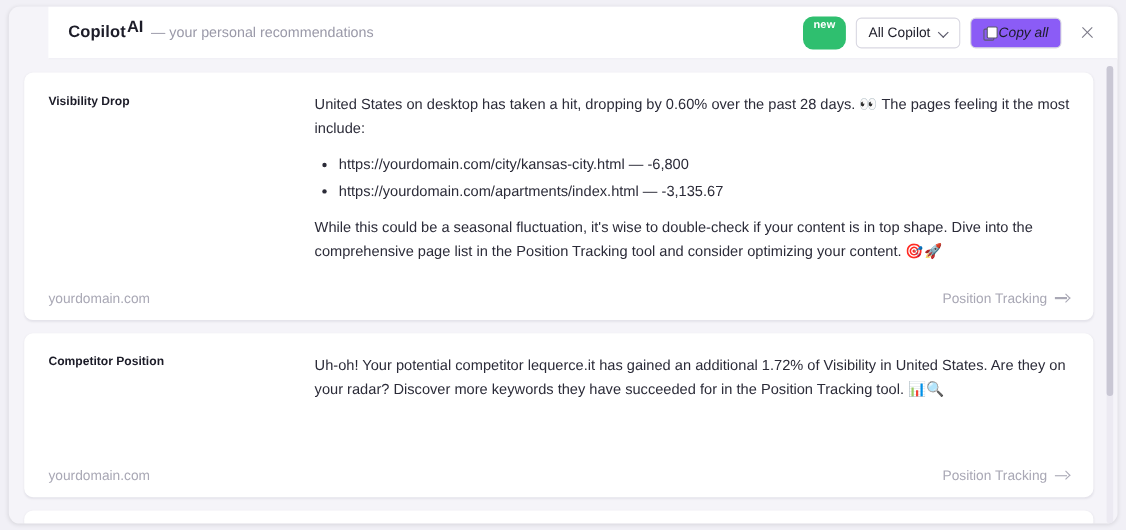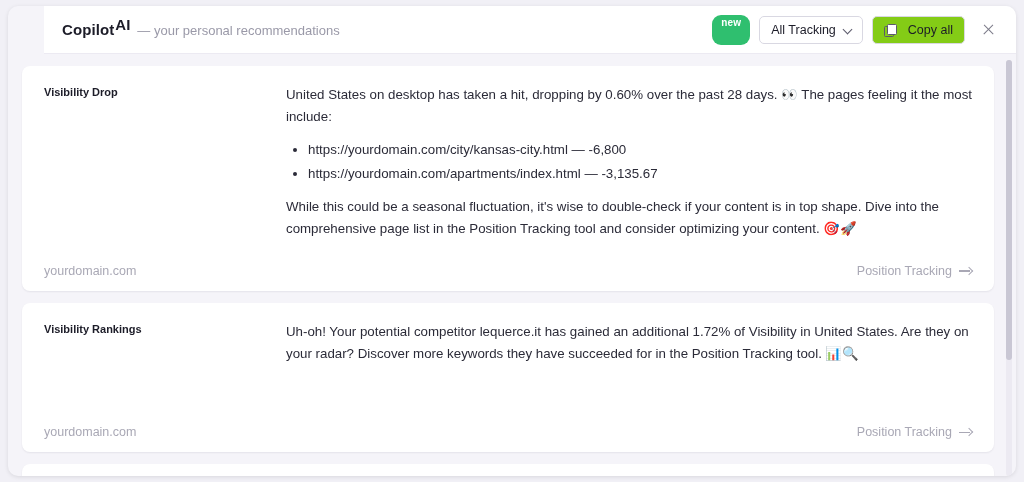--- a/index.html
+++ b/index.html
@@ -112,29 +112,30 @@
     left: 0; top: 1px;
     width: 6px; height: 6px;
     border-right: 1.6px solid #5b5a6b;
     border-bottom: 1.6px solid #5b5a6b;
     transform: rotate(45deg);
   }
 
   .btn {
     display: flex;
     align-items: center;
-    gap: 12px;
+    gap: 2px;
     height: 28px;
     border: 1px solid #d9d8e2;
     border-radius: 5px;
-    background: #84cc16;
+    background: #8b5cf6;
     padding: 0 11px;
     font-size: 12.5px;
     color: #1c1c28;
     cursor: pointer;
+    font-style: italic;
   }
   .icon-copy {
     width: 12px; height: 12px;
     position: relative;
     flex: none;
   }
   .icon-copy::before {
     content: "";
     position: absolute;
     left: 0; top: 2px;
@@ -304,21 +305,21 @@
       <div class="brand">
         <span class="brand-name">Copilot</span>
           <span class="brand-sup">AI</span>
         <span class="brand-sub">— your personal recommendations</span>
       </div>
       <div class="header-spacer"></div>
       <div class="header-right">
         <span class="badge-new">new</span>
 
         <div class="select-projects">
-          <span>All Tracking</span>
+          <span>All Copilot</span>
           <span class="chev"></span>
         </div>
 
         <div class="btn">
           <span class="icon-copy"></span>
           <span>Copy all</span>
         </div>
 
 
         <div class="close-btn"></div>
@@ -343,21 +344,21 @@
           <span>yourdomain.com</span>
           <span class="footer-link">
             <span>Position Tracking</span>
             <span class="arrow-r"></span>
           </span>
         </div>
       </div>
 
       <div class="card">
         <div class="card-inner">
-          <div class="card-title">Visibility Rankings</div>
+          <div class="card-title">Competitor Position</div>
           <div class="card-body">
             <p>Uh-oh! Your potential competitor lequerce.it has gained an additional 1.72% of Visibility in United States. Are they on your radar? Discover more keywords they have succeeded for in the Position Tracking tool. 📊🔍</p>
           </div>
         </div>
         <div class="card-footer" style="margin-top:48px;">
           <span>yourdomain.com</span>
           <span class="footer-link">
             <span>Position Tracking</span>
             <span class="arrow-r"></span>
           </span>

